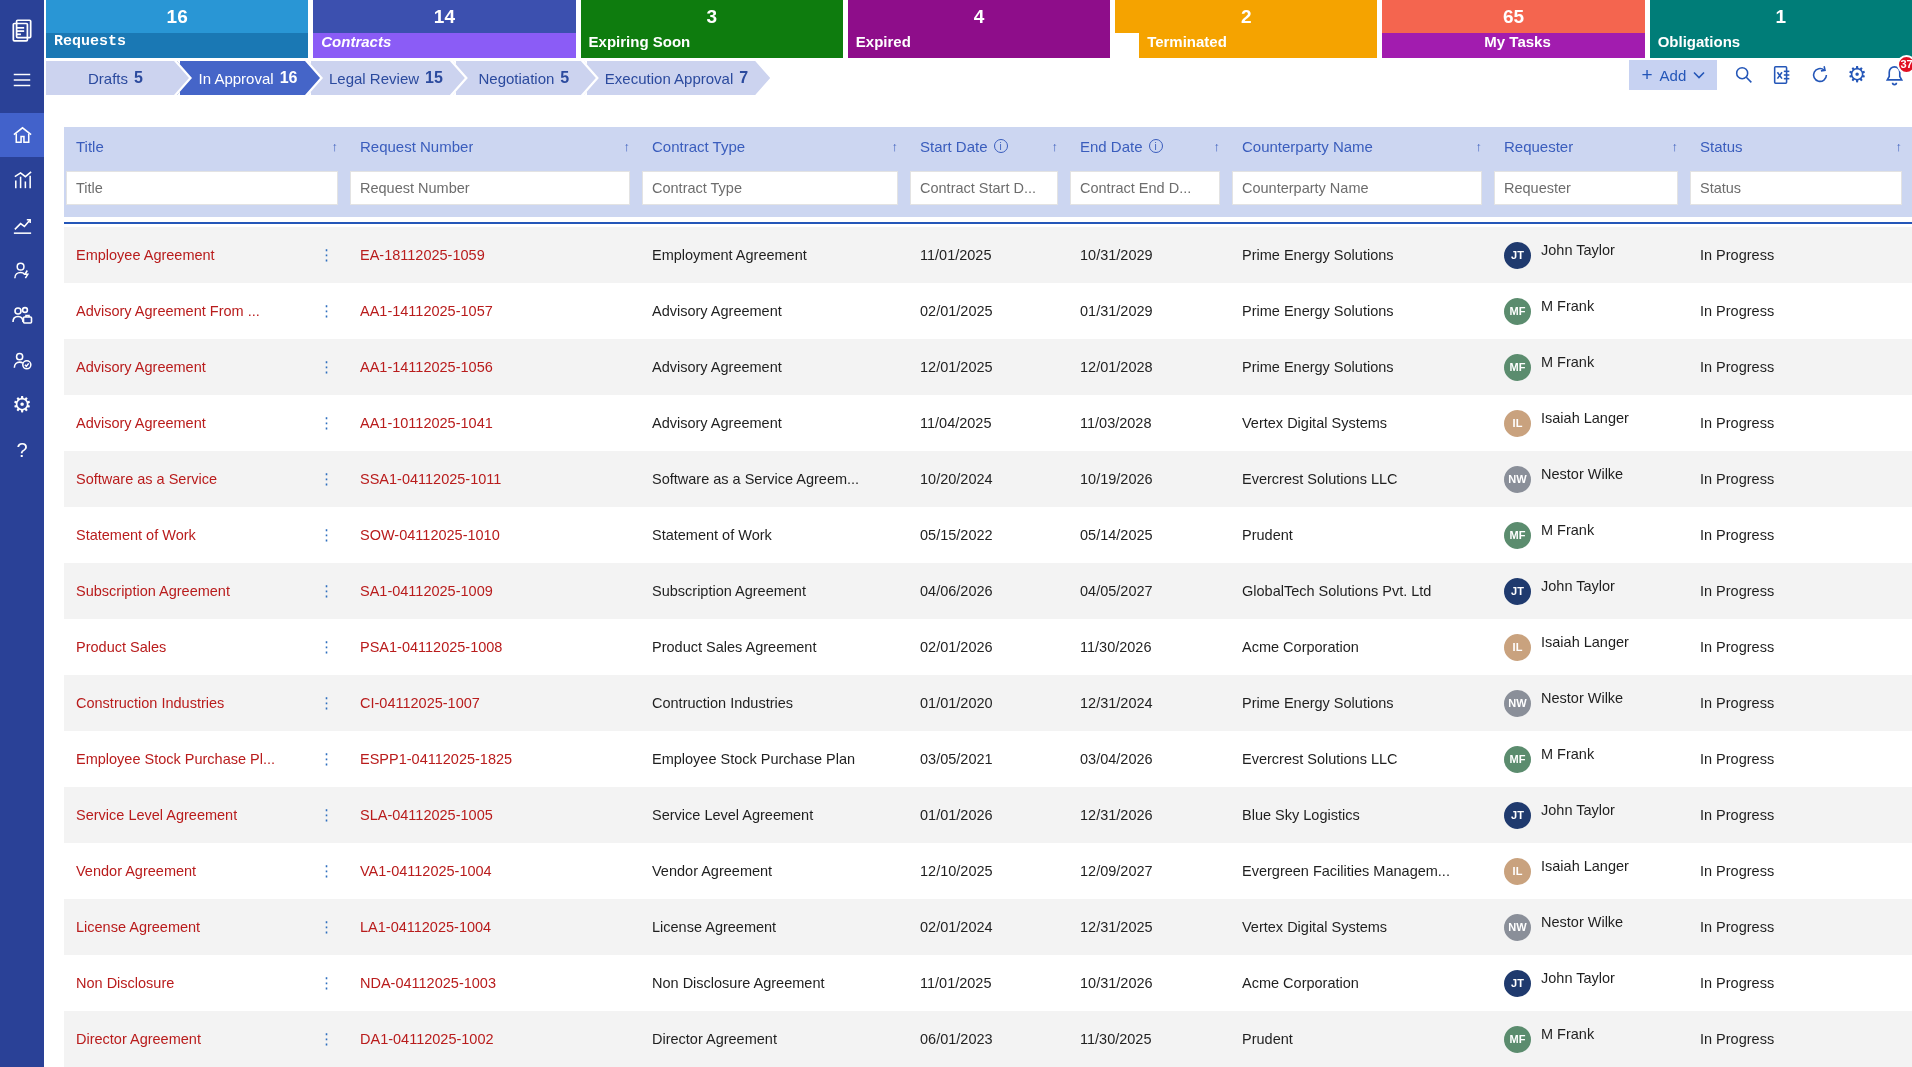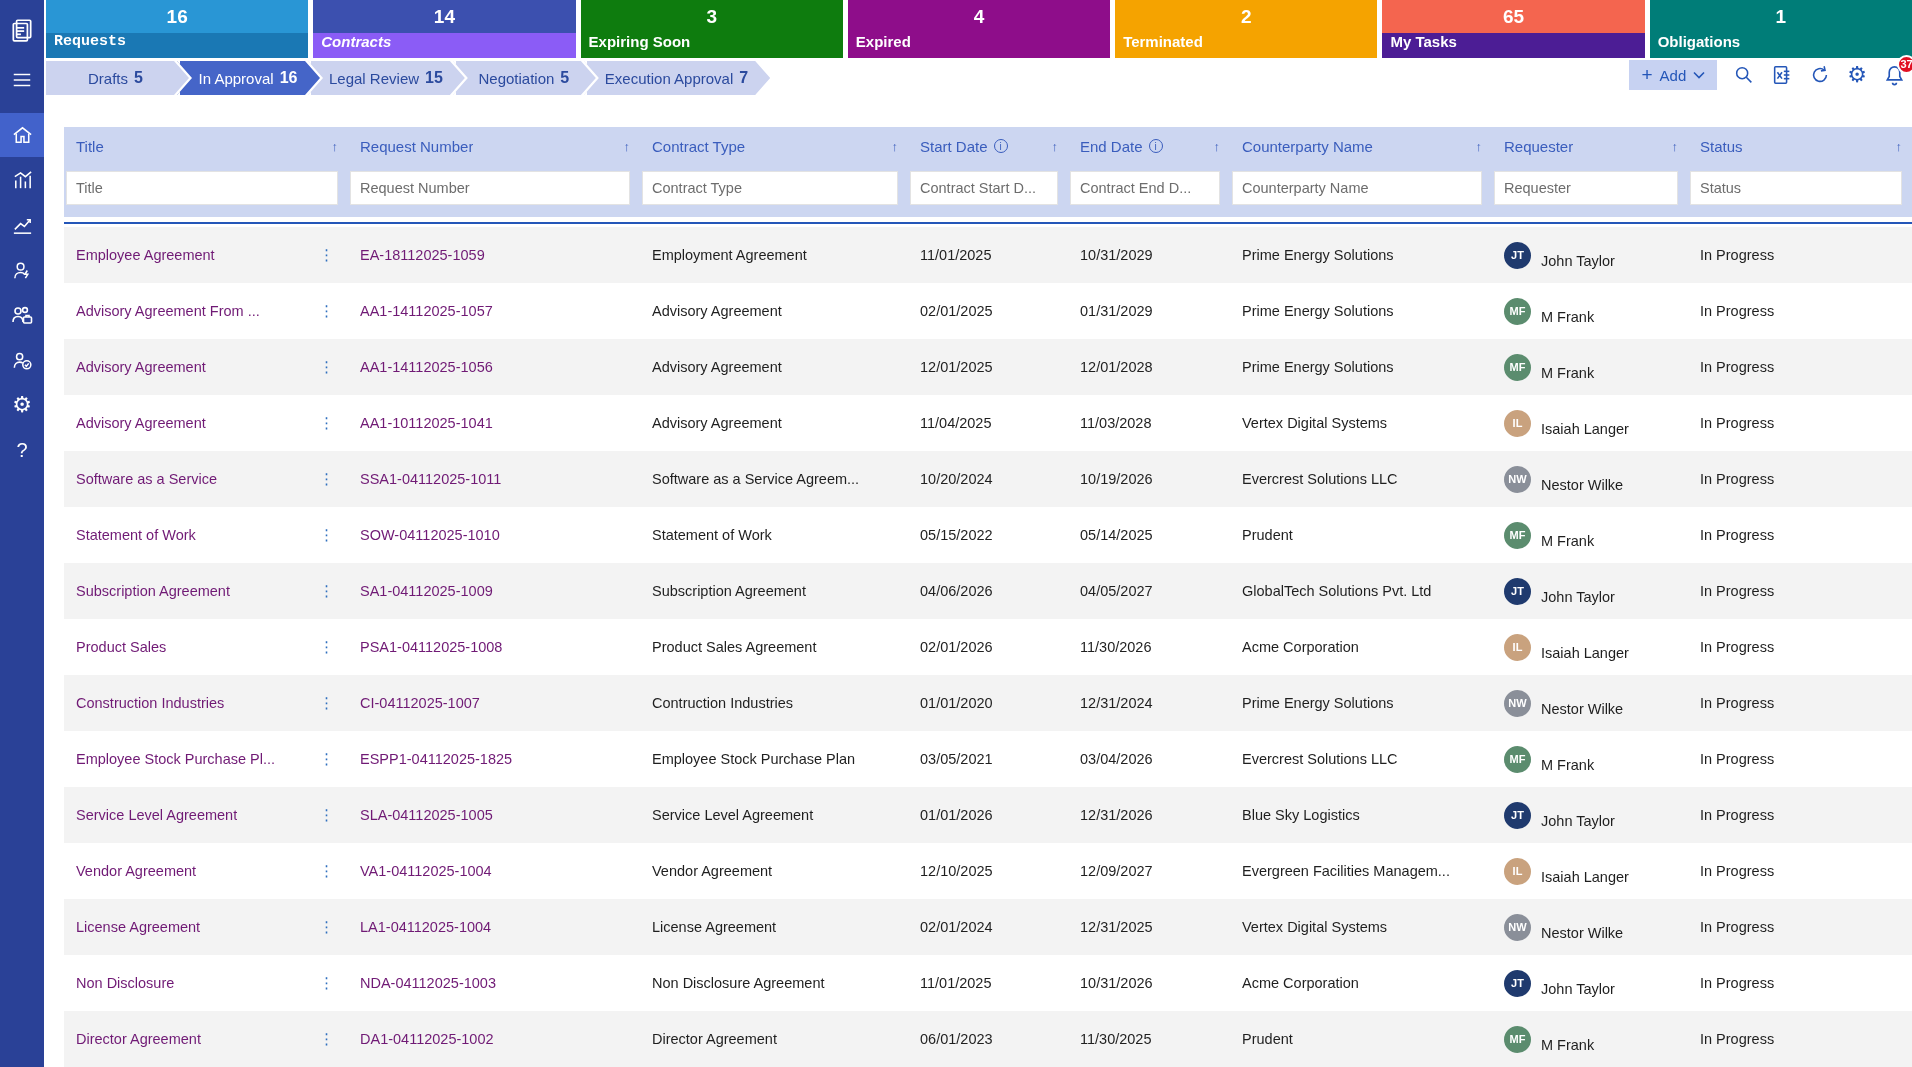--- a/index.html
+++ b/index.html
@@ -69,24 +69,24 @@
   .fcell input { width:100%; height:34px; border:1px solid #e3e3e3; padding:0 9px; font-size:14.5px;
                  font-family:inherit; color:#333; outline:none; }
   .fcell input::placeholder { color:#6d6d6d; }
   .blue-rule { height:2px; background:#2456b8; margin-top:5px; }
   .grid-body { margin-top:3px; }
   .row { height:56px; align-items:center; font-size:14.5px; color:#1f1f1f; }
   .row:nth-child(odd) { background:#f3f3f3; }
   .row:nth-child(even) { background:#ffffff; }
   .cell { padding:0 10px 0 12px; white-space:nowrap; overflow:hidden; text-overflow:ellipsis; }
   .title-cell { display:flex; align-items:center; justify-content:space-between; gap:6px; }
-  .link { color:#701a75; text-decoration:none; cursor:pointer; white-space:nowrap;
+  .link { color:#b91c1c; text-decoration:none; cursor:pointer; white-space:nowrap;
           overflow:hidden; text-overflow:ellipsis; }
   .dots { color:#2f6fbe; cursor:pointer; font-size:15px; padding:0 4px; flex-shrink:0; }
-  .req-cell { display:flex; align-items:flex-end; gap:10px; }
+  .req-cell { display:flex; align-items:flex-start; gap:10px; }
   .avatar { width:27px; height:27px; border-radius:50%; color:#fff; font-size:11px; font-weight:bold;
             display:flex; align-items:center; justify-content:center; flex-shrink:0; }
 </style>
 </head>
 <body>
 
 <div class="app">
 
   <aside class="sidebar">
     <div class="side-item logo">
@@ -174,25 +174,25 @@
         <div class="kpi-card">
           <div class="kpi-num" style="background: rgb(14, 124, 14);">3</div>
           <div class="kpi-label" style="background: rgb(14, 124, 14);">Expiring Soon</div>
         </div>
         <div class="kpi-card">
           <div class="kpi-num" style="background: rgb(142, 13, 138);">4</div>
           <div class="kpi-label" style="background: rgb(142, 13, 138);">Expired</div>
         </div>
         <div class="kpi-card">
           <div class="kpi-num" style="background: rgb(245, 163, 0);">2</div>
-          <div class="kpi-label" style="background: rgb(245, 163, 0);">Terminated</div>
+          <div class="kpi-label" style="background: rgb(245, 163, 0); margin-left: 24px;">Terminated</div>
         </div>
         <div class="kpi-card">
           <div class="kpi-num" style="background: rgb(244, 101, 79);">65</div>
-          <div class="kpi-label" style="background: #4c1d95;">My Tasks</div>
+          <div class="kpi-label" style="background: #a21caf; text-align: center;">My Tasks</div>
         </div>
         <div class="kpi-card">
           <div class="kpi-num" style="background: rgb(0, 125, 120);">1</div>
           <div class="kpi-label" style="background: rgb(0, 125, 120);">Obligations</div>
         </div>
       </div>
 
     <div class="stage-row">
       <div class="stages" id="stages">
           <div class="stage">

